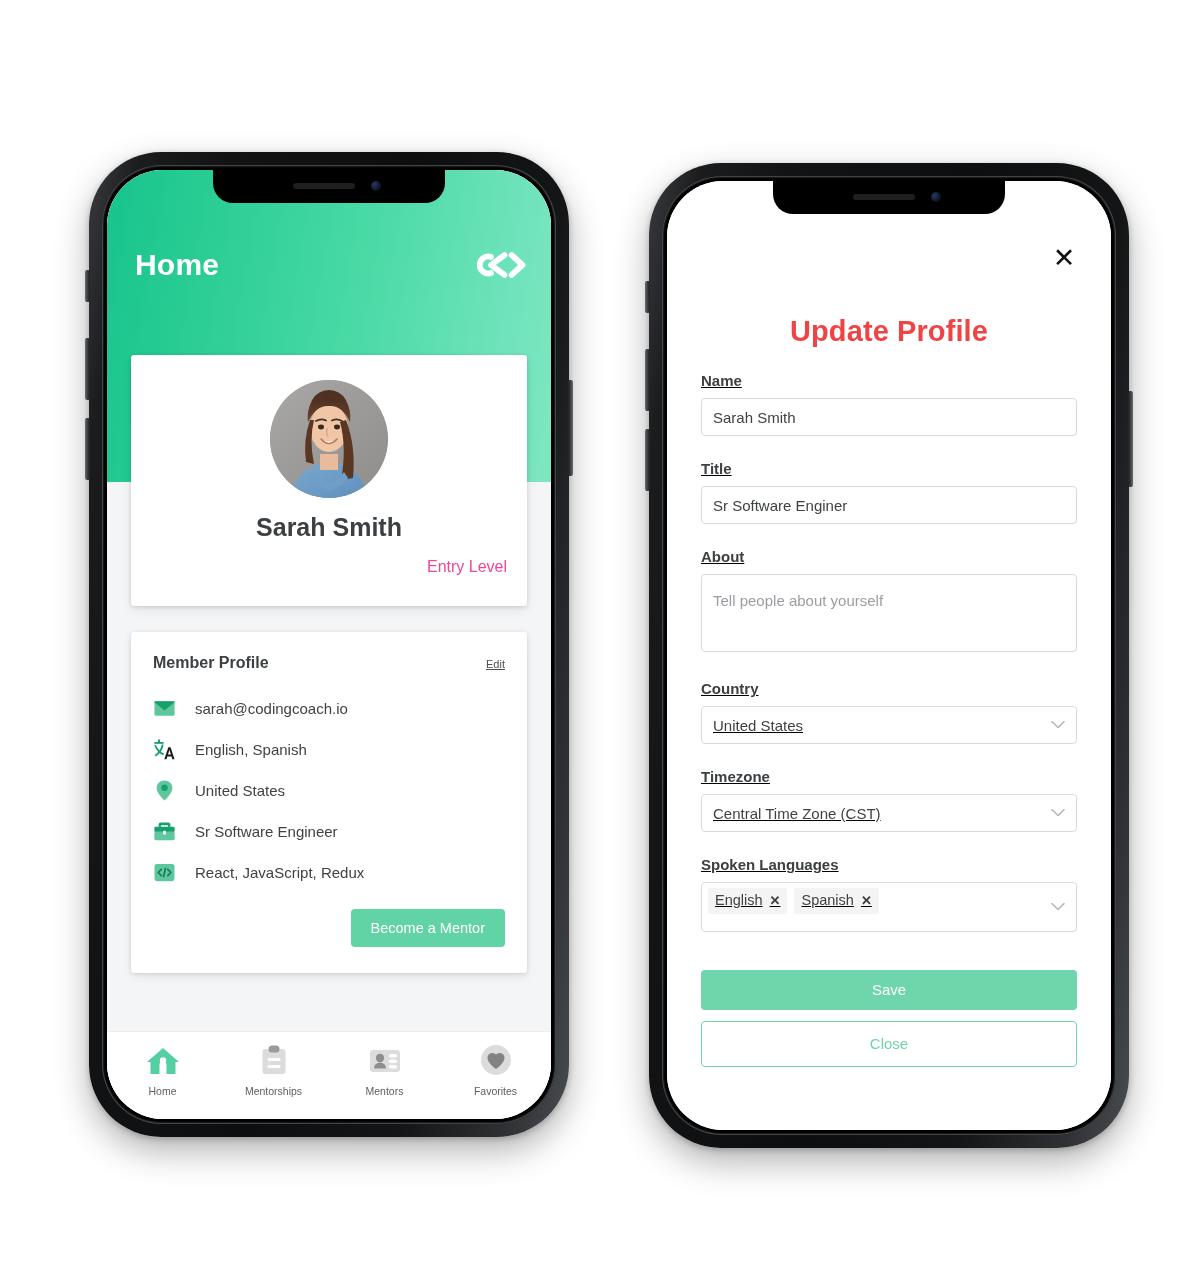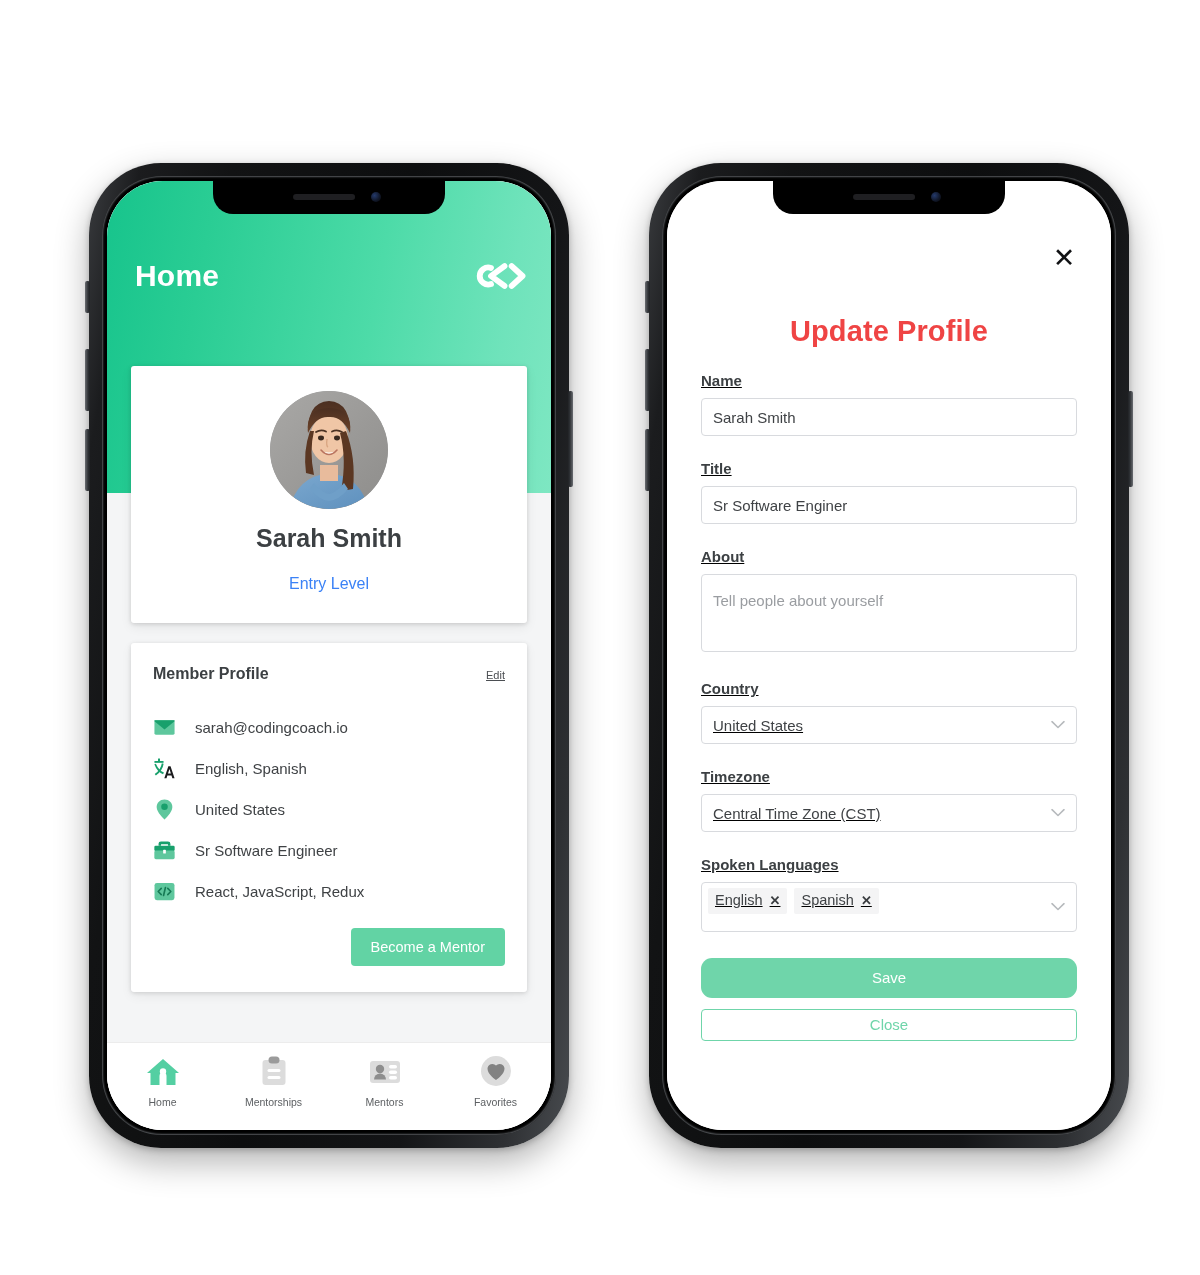--- a/index.html
+++ b/index.html
@@ -21,21 +21,21 @@
   
   .phone {
     position: absolute;
     width: 480px;
     height: 985px;
     border-radius: 72px;
     background: linear-gradient(100deg, #3a3c3f 0%, #1b1c1e 8%, #121314 22%, #0d0e0f 50%, #141517 74%, #2e3033 90%, #4a4d51 100%);
     box-shadow: 0 14px 34px rgba(0,0,0,0.30), 0 2px 6px rgba(0,0,0,0.22);
     padding: 13px;
   }
-  .phone-left  { left: 89px;  top: 163px; }
+  .phone-left  { left: 89px;  top: 152px; }
   .phone-right { left: 649px; top: 163px; }
 
   .phone-inner {
     position: relative;
     width: 100%;
     height: 100%;
     border-radius: 60px;
     background: #000000;
     padding: 5px;
     box-shadow: inset 0 0 2px 1px #5a5d61;
@@ -138,37 +138,38 @@
   }
   .avatar svg { display: block; width: 100%; height: 100%; }
   .profile-name {
     font-size: 25px;
     font-weight: bold;
     color: #3c4043;
     line-height: 1.2;
   }
   .profile-level {
     font-size: 16px;
-    color: #3b82f6;
-    margin-top: 22px;
+    color: #ec4899;
+    margin-top: 16px;
+    text-align: right;
   }
 
   .member-card {
     position: absolute;
     top: 462px; left: 24px; right: 24px;
     background: #ffffff;
     border-radius: 3px;
     box-shadow: 0 1px 4px rgba(0,0,0,0.13), 0 4px 12px rgba(0,0,0,0.06);
     padding: 22px 22px 26px;
   }
   .member-head {
     display: flex;
     align-items: baseline;
     justify-content: space-between;
-    margin-bottom: 24px;
+    margin-bottom: 16px;
   }
   .member-title {
     font-size: 16px;
     font-weight: bold;
     color: #3c4043;
   }
   .edit-link {
     font-size: 11px;
     color: #4b4e52;
     text-decoration: underline;
@@ -320,32 +321,32 @@
     display: inline-flex;
     align-items: center;
     gap: 7px;
     line-height: 1.5;
   }
   .chip-x { font-size: 13px; color: #3a3d40; cursor: pointer; font-weight: bold; }
 
   .btn-primary {
     width: 100%;
     height: 40px;
-    margin-top: 26px;
+    margin-top: 38px;
     background: #6fd5aa;
     color: #ffffff;
     border: none;
-    border-radius: 11px;
+    border-radius: 4px;
     font-size: 15px;
     cursor: pointer;
     font-family: inherit;
   }
   .btn-outline {
     width: 100%;
-    height: 32px;
+    height: 46px;
     margin-top: 11px;
     background: #ffffff;
     color: #6fd5aa;
     border: 1px solid #6fd5aa;
     border-radius: 4px;
     font-size: 15px;
     cursor: pointer;
     font-family: inherit;
   }
 </style>

